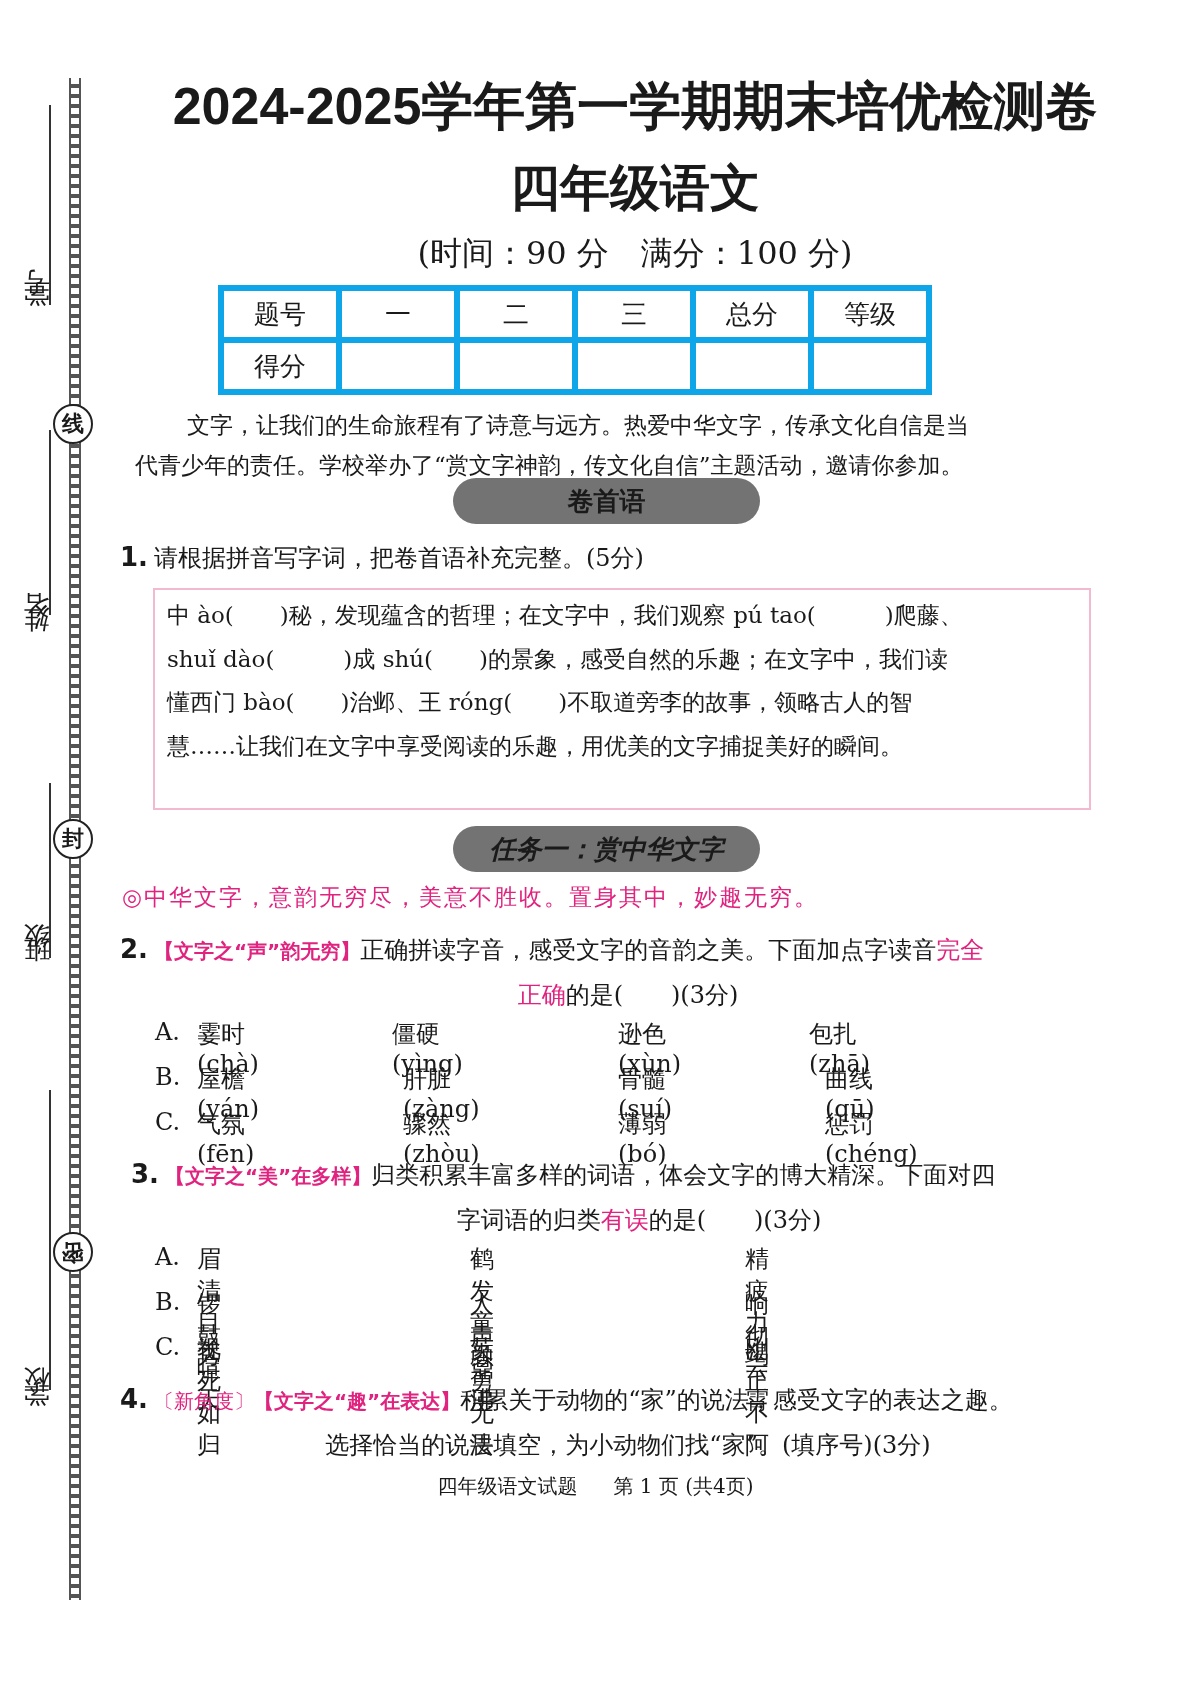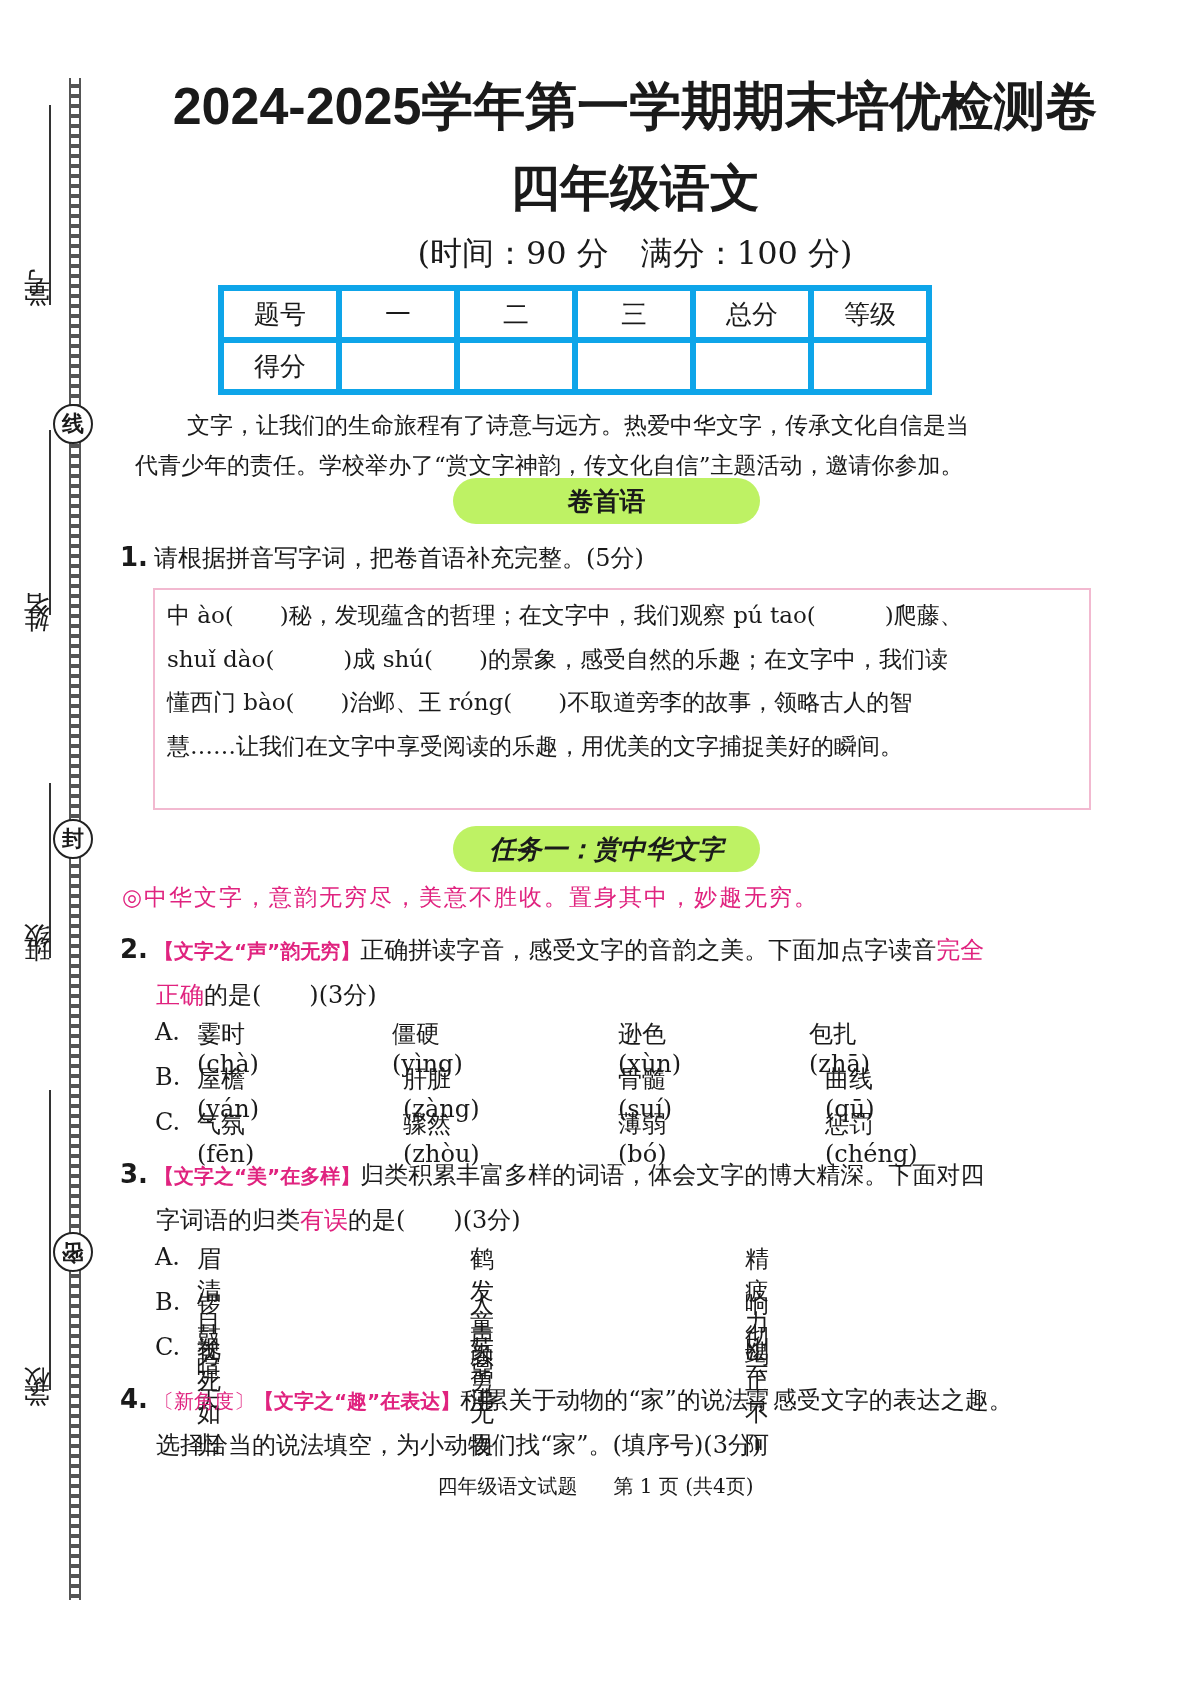--- a/index.html
+++ b/index.html
@@ -29,29 +29,29 @@
   .time-line { position:absolute; left:105px; top:232px; width:1060px; text-align:center; font-size:32px; }
 
   table.score { position:absolute; left:218px; top:285px; border-collapse:collapse;
                 font-family:"DejaVu Sans",sans-serif; font-size:26px; }
   table.score td { border:6px solid #0ea5e9; width:112px; height:46px; text-align:center; padding:0; }
 
   .intro { position:absolute; left:135px; top:405px; width:950px; font-size:23px; line-height:40px; }
   .intro .indent { padding-left:52px; }
 
   .pill { position:absolute; left:453px; width:307px; height:46px; border-radius:23px;
-          background:#bef264; text-align:center; line-height:46px; font-size:26px;
+          background:#737373; text-align:center; line-height:46px; font-size:26px;
           font-family:"DejaVu Sans",sans-serif; font-weight:bold; }
 
   .q { position:absolute; left:120px; width:980px; font-size:24px; line-height:44px; }
   .q .num { font-family:"DejaVu Sans",sans-serif; font-weight:bold; font-size:26px; margin-right:6px; }
   .tag { color:#e0237f; font-family:"DejaVu Sans",sans-serif; font-weight:bold; font-size:20px; }
   .tag-light { color:#e0237f; font-size:20px; }
   .pink { color:#e0237f; }
-  .cont { padding-left:36px; }
+  .cont { padding-left:36px;text-align:center; }
 
   .passage { position:absolute; left:153px; top:588px; width:938px; height:222px;
              border:2px solid #f2b9d0; box-sizing:border-box; padding:4px 12px;
              font-size:23px; line-height:43.5px; }
 
   .motto { position:absolute; left:122px; top:882px; font-size:23px; color:#e0237f; letter-spacing:2px; }
 
   .opts { position:absolute; left:155px; font-size:24px; }
   .opt-row { height:45px; position:relative; }
   .opt-row span { position:absolute; top:0; }
@@ -148,21 +148,21 @@
   </div>
   <div class="opt-row">
     <span style="left:0">C.</span>
     <span style="left:42px">气氛(fēn)</span>
     <span style="left:248px">骤然(zhòu)</span>
     <span style="left:463px">薄弱(bó)</span>
     <span style="left:670px">惩罚(chéng)</span>
   </div>
 </div>
 
-<div class="q" style="top:1152px;">
+<div class="q" style="top:1152px;margin-left:11px;">
   <div>
     <span class="num">3.</span><span class="tag">【文字之“美”在多样】</span><span>归类积累丰富多样的词语，体会文字的博大精深。下面对四</span>
   </div>
   <div class="cont">
     <span>字词语的归类</span><span class="pink">有误</span><span>的是(　　)(3分)</span>
   </div>
 </div>
 <div class="opts" style="top:1243px;">
   <div class="opt-row">
     <span style="left:0">A.</span>

